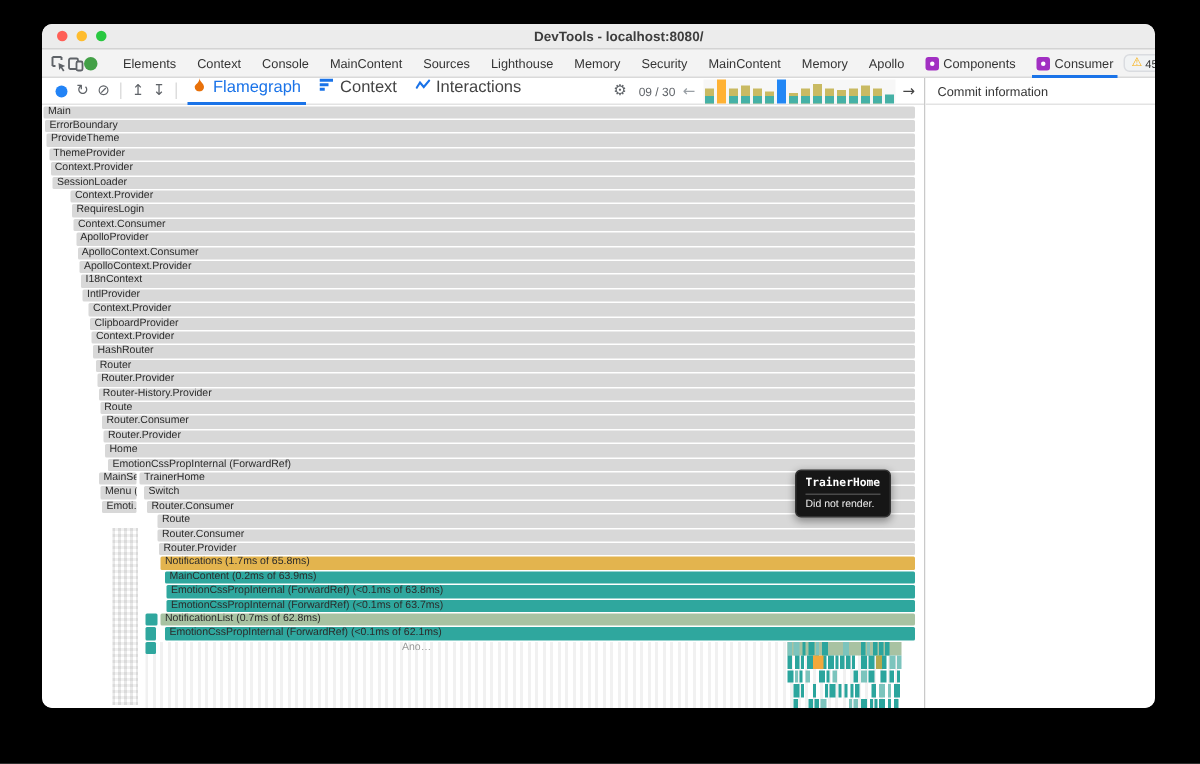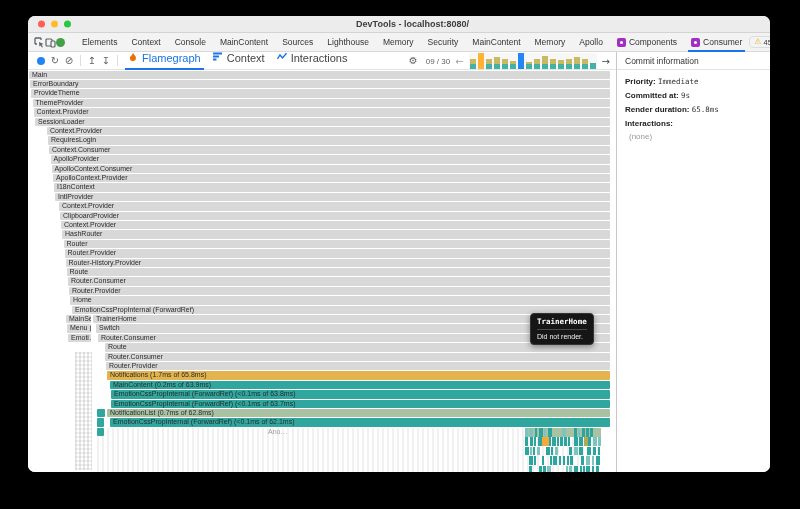--- a/index.html
+++ b/index.html
@@ -402,35 +402,17 @@
             <div class="frow" style="left: 79px; top: 338.9px; width: 503px; background: rgb(168, 194, 162); z-index: 1;">NotificationList (0.7ms of 62.8ms)</div>
             <div class="fblock" style="left: 69px; top: 348.3px; width: 7px; background: rgb(47, 167, 158); z-index: 2;"></div>
             <div class="frow" style="left: 82px; top: 348.3px; width: 500px; background: rgb(47, 167, 158); z-index: 1;">EmotionCssPropInternal (ForwardRef) (&lt;0.1ms of 62.1ms)</div>
             <div class="fblock" style="left: 69px; top: 357.7px; width: 7px; background: rgb(47, 167, 158); z-index: 2;"></div>
             <div class="ghost-label" style="left: 240px; top: 357.7px; z-index: 2;">Ano…</div>
           </div>
       </div>
 
       <div class="right-pane">
         <div class="panel-header">Commit information</div>
-        <div class="panel-body">
-          <div class="pline">
-            <b>Priority:</b>
-            <span class="pval">Immediate</span>
-          </div>
-          <div class="pline">
-            <b>Committed at:</b>
-            <span class="pval">9s</span>
-          </div>
-          <div class="pline">
-            <b>Render duration:</b>
-            <span class="pval">65.8ms</span>
-          </div>
-          <div class="pline">
-            <b>Interactions:</b>
-          </div>
-          <div class="pnone">(none)</div>
-        </div>
       </div>
     </div>
 
   </div>
 </div>
 
 </body></html>

